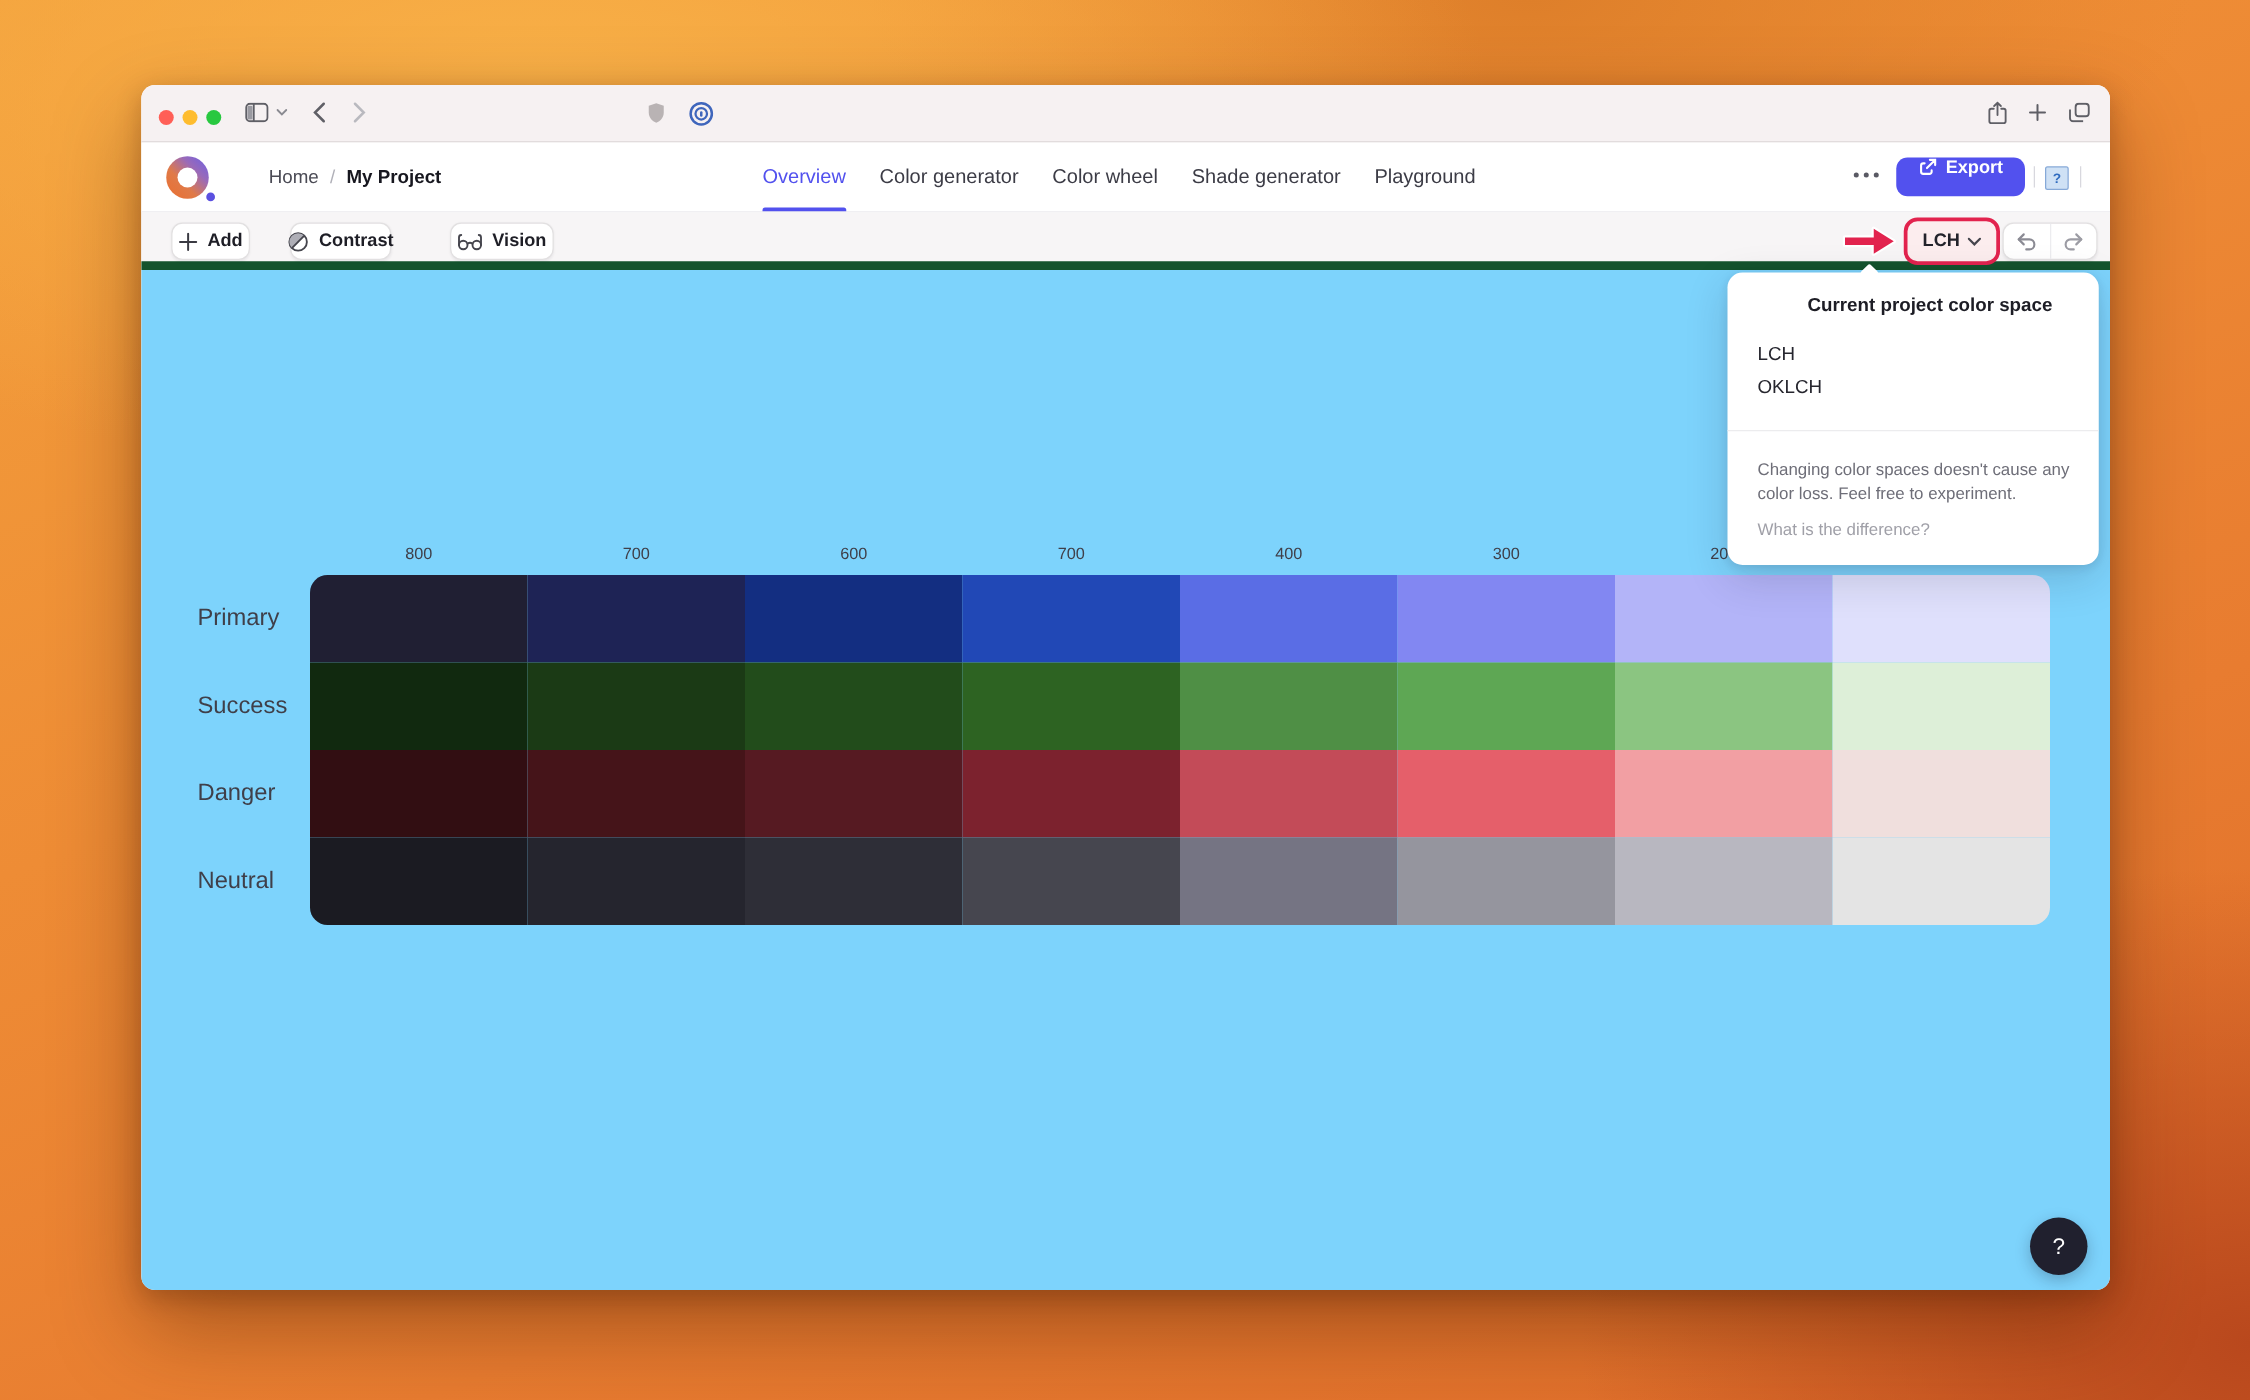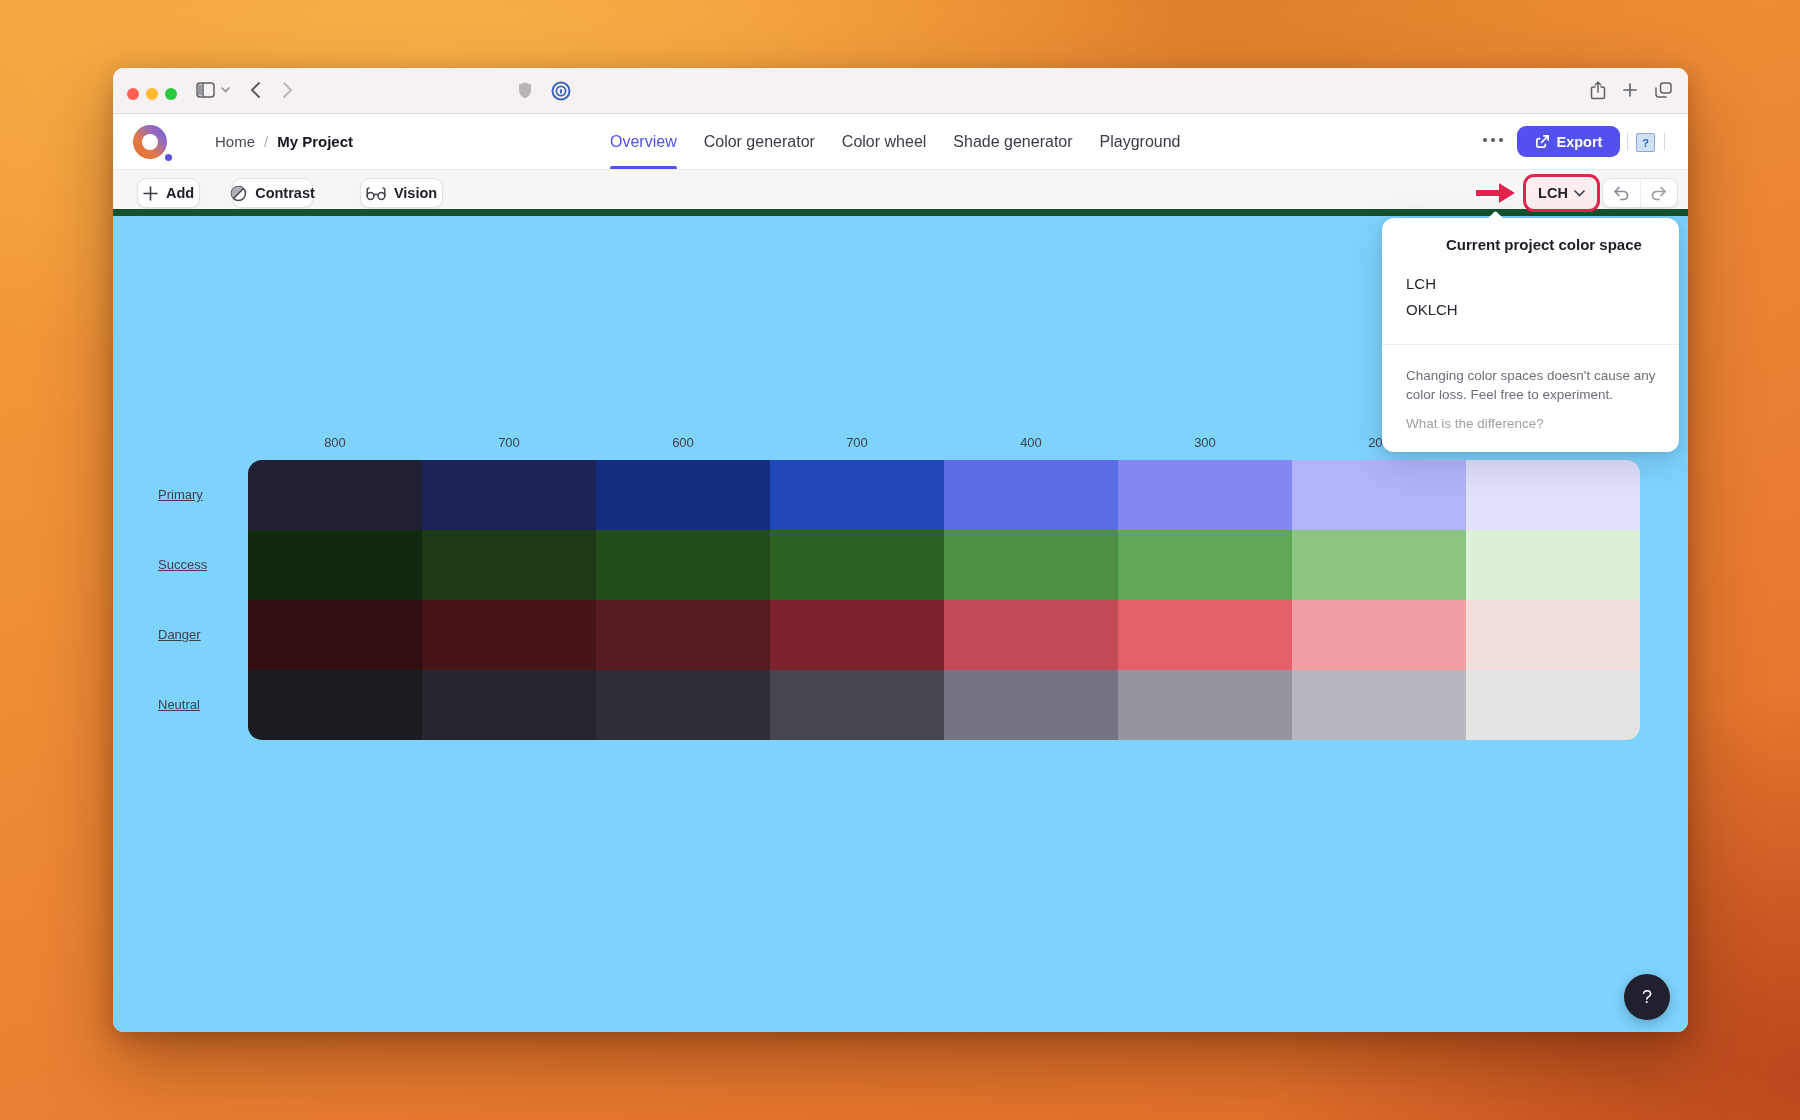--- a/index.html
+++ b/index.html
@@ -48,21 +48,21 @@
   .tabs { position:absolute; left:497px; top:0; height:55px; display:flex; align-items:center; gap:27px; }
   .tab { position:relative; font-size:16px; color:#3c3c46; font-weight:500; height:55px;
     display:flex; align-items:center; cursor:default; }
   .tab.active { color:var(--accent); }
   .tab.active::after { content:""; position:absolute; left:0; right:0; bottom:0; height:3px;
     border-radius:2px 2px 0 0; background:var(--accent); }
   .dots { position:absolute; left:1370px; top:24px; display:flex; gap:4px; }
   .dots i { width:4px; height:4px; border-radius:50%; background:#5a5a64; }
   .export-btn { position:absolute; left:1404px; top:12px; width:103px; height:31px;
     background:var(--accent); color:#fff; border:none; border-radius:9px;
-    font-size:14.5px; font-weight:bold; display:flex; align-items:center; justify-content:center;
+    font-size:14.5px; font-weight:bold; display:flex; justify-content:center;
     gap:7px; font-family:inherit; }
   .hdr-sep { position:absolute; top:19px; width:1px; height:17px; background:#d8d8de; }
   .broken-img { position:absolute; left:1523px; top:19px; width:19px; height:19px;
     background:#cfe1f5; border:1px solid #86a9d8; border-radius:2px;
     display:flex; align-items:center; justify-content:center;
     font-size:11px; font-weight:bold; color:#2f6bbf; }
 
   
   .toolbar { position:absolute; left:0; top:102px; width:100%; height:46px;
     background:#f7f5f6; border-bottom:7px solid #14532d; }
@@ -79,21 +79,21 @@
     box-shadow:0 1px 2px rgba(20,20,30,.06); display:flex; }
   .history .half { flex:1; display:flex; align-items:center; justify-content:center; }
   .history .half:first-child { border-right:1px solid #ececef; }
   .annotation-arrow { position:absolute; left:1360px; top:10px; }
 
   
   .content { position:absolute; left:0; top:148px; width:100%; height:816px; background:#7dd3fc; }
   .col-headers { position:absolute; left:135px; top:219px; width:1392px; display:flex; }
   .col-headers span { flex:0 0 174px; text-align:center; font-size:13px; color:#3f3f49; }
   .row-labels { position:absolute; left:45px; top:244px; width:85px; }
-  .row-labels div { height:70px; line-height:70px; font-size:13px; color:#3f3f49;text-decoration:underline; }
+  .row-labels div { height:70px; line-height:70px; font-size:19px; color:#3f3f49; }
   .palette { position:absolute; left:135px; top:244px; width:1392px; height:280px;
     border-radius:14px; overflow:hidden; display:grid;
     grid-template-columns:repeat(8,174px); grid-auto-rows:70px; }
 
   
   .panel { position:absolute; left:1269px; top:150px; width:297px; height:234px;
     background:#fff; border-radius:12px; z-index:30;
     box-shadow:0 10px 34px rgba(25,25,45,.16), 0 2px 8px rgba(25,25,45,.10); }
   .panel .caret { position:absolute; left:108px; top:-5px; width:11px; height:11px;
     background:#fff; transform:rotate(45deg); border-radius:2px; }

